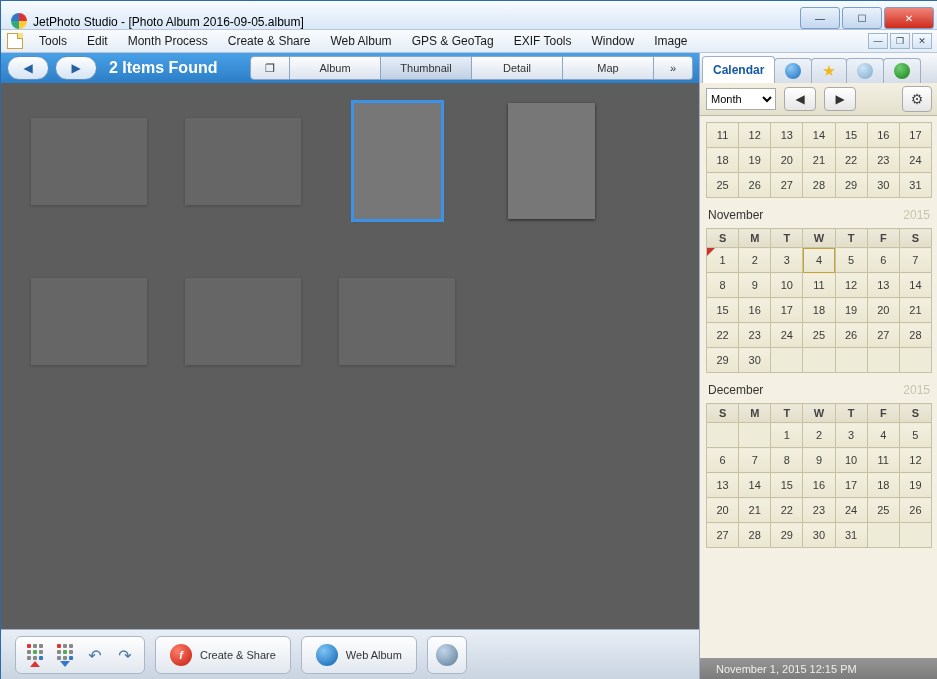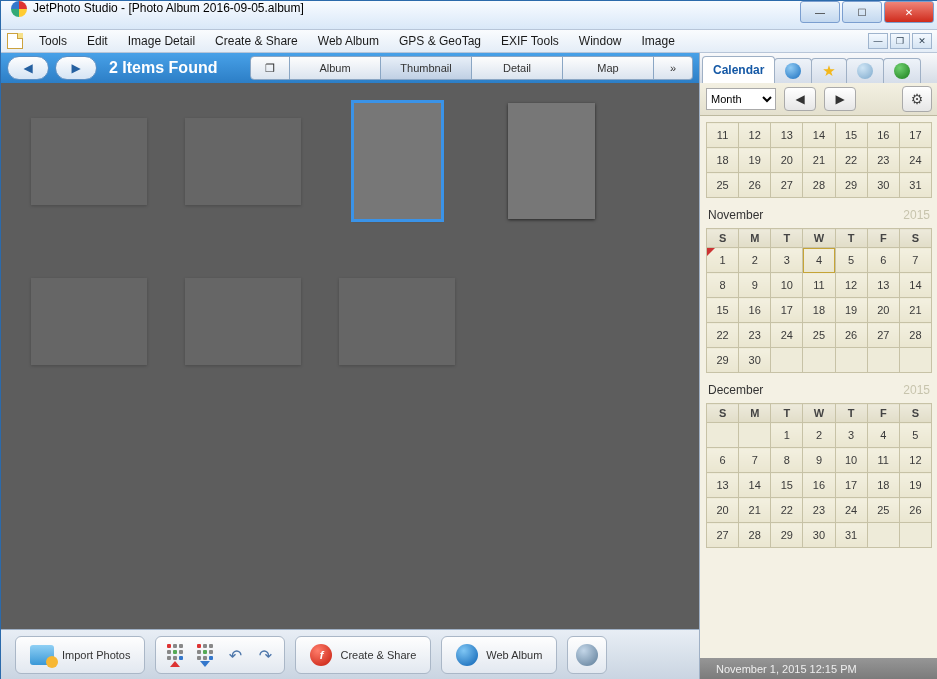--- a/index.html
+++ b/index.html
@@ -1,17 +1,17 @@
 <!DOCTYPE html>
 <html><head>
 <meta charset="utf-8">
 <style>
 html,body{margin:0;padding:0;font-family:"Segoe UI",Tahoma,sans-serif;font-size:12px;background:linear-gradient(#d8e8f8,#c9def2);overflow:hidden;}
 .window{width:937px;height:679px;border:1px solid #2b6aab;background:#eef3fb;display:flex;flex-direction:column;box-shadow:0 0 4px rgba(0,0,0,.3);}
-.titlebar{height:28px;background:linear-gradient(#f8fbff,#d9e8f8);display:flex;align-items:flex-start;padding:0 4px;border-bottom:1px solid #b7c5d8;}
+.titlebar{height:28px;background:linear-gradient(#f8fbff,#d9e8f8);display:flex;align-items:flex-end;padding:0 4px;border-bottom:1px solid #b7c5d8;}
 .titlebar .app-icon{width:16px;height:16px;margin:0 6px;border-radius:50%;background:conic-gradient(#d33 0 25%,#fc3 25% 50%,#3a7 50% 75%,#37c 75% 100%);}
 .titlebar .title-text{color:#000;font-size:12px;}
 .win-ctrls{margin-left:auto;display:flex;}
 .win-btn{width:38px;height:20px;margin-left:2px;border:1px solid #7a9ecf;border-radius:3px;background:linear-gradient(#eaf3fb,#c3d8ef);display:flex;align-items:center;justify-content:center;font-size:10px;color:#333;}
 .win-btn.close{background:linear-gradient(#f08578,#cf2b1c);color:#fff;width:48px;}
 .inner-win-ctrls{display:flex;margin-left:auto;gap:2px;}
 .inner-win-ctrls .mini{width:18px;height:14px;border:1px solid #9fb4cd;background:linear-gradient(#f4f9ff,#d5e4f3);display:flex;align-items:center;justify-content:center;font-size:9px;color:#345;}
 .menubar{height:22px;background:linear-gradient(#fafcfe,#e4edf7);display:flex;align-items:center;padding:0 6px;gap:0;border-bottom:1px solid #b7c5d8;font-size:12px;}
 .menubar .doc-icon{width:14px;height:14px;margin-right:6px;background:#fff;border:1px solid #cca23e;position:relative;}
 .menubar .doc-icon:before{content:"";position:absolute;right:-1px;top:-1px;width:5px;height:5px;background:#f6e08a;border-left:1px solid #cca23e;border-bottom:1px solid #cca23e;}
@@ -94,21 +94,21 @@
       <div class="win-btn">☐</div>
       <div class="win-btn close">✕</div>
     </div>
   </div>
 
   <div class="menubar">
     <div class="doc-icon"></div>
     <div id="menu-items" style="display:flex;">
         <div class="menuitem">Tools</div>
         <div class="menuitem">Edit</div>
-        <div class="menuitem">Image Detail</div>
+        <div class="menuitem">Month Process</div>
         <div class="menuitem">Create &amp; Share</div>
         <div class="menuitem">Web Album</div>
         <div class="menuitem">GPS &amp; GeoTag</div>
         <div class="menuitem">EXIF Tools</div>
         <div class="menuitem">Window</div>
         <div class="menuitem">Image</div>
       </div>
     <div class="inner-win-ctrls">
       <div class="mini">―</div>
       <div class="mini">❐</div>
@@ -155,24 +155,20 @@
             <div class="thumb dimmed">
               <div class="img land photo6"></div>
             </div>
             <div class="thumb dimmed">
               <div class="img land photo7"></div>
             </div>
           </div>
       </div>
 
       <div class="toolbar-bottom">
-        <div class="tbtn">
-          <div class="ic-import"></div>
-          <span>Import Photos</span>
-        </div>
 
         <div class="group-btns">
           <div class="sq dots-wrap">
             <div class="dots up">
                 <span class="c1"></span>
                 <span></span>
                 <span></span>
                 <span></span>
                 <span class="c2"></span>
                 <span></span>

